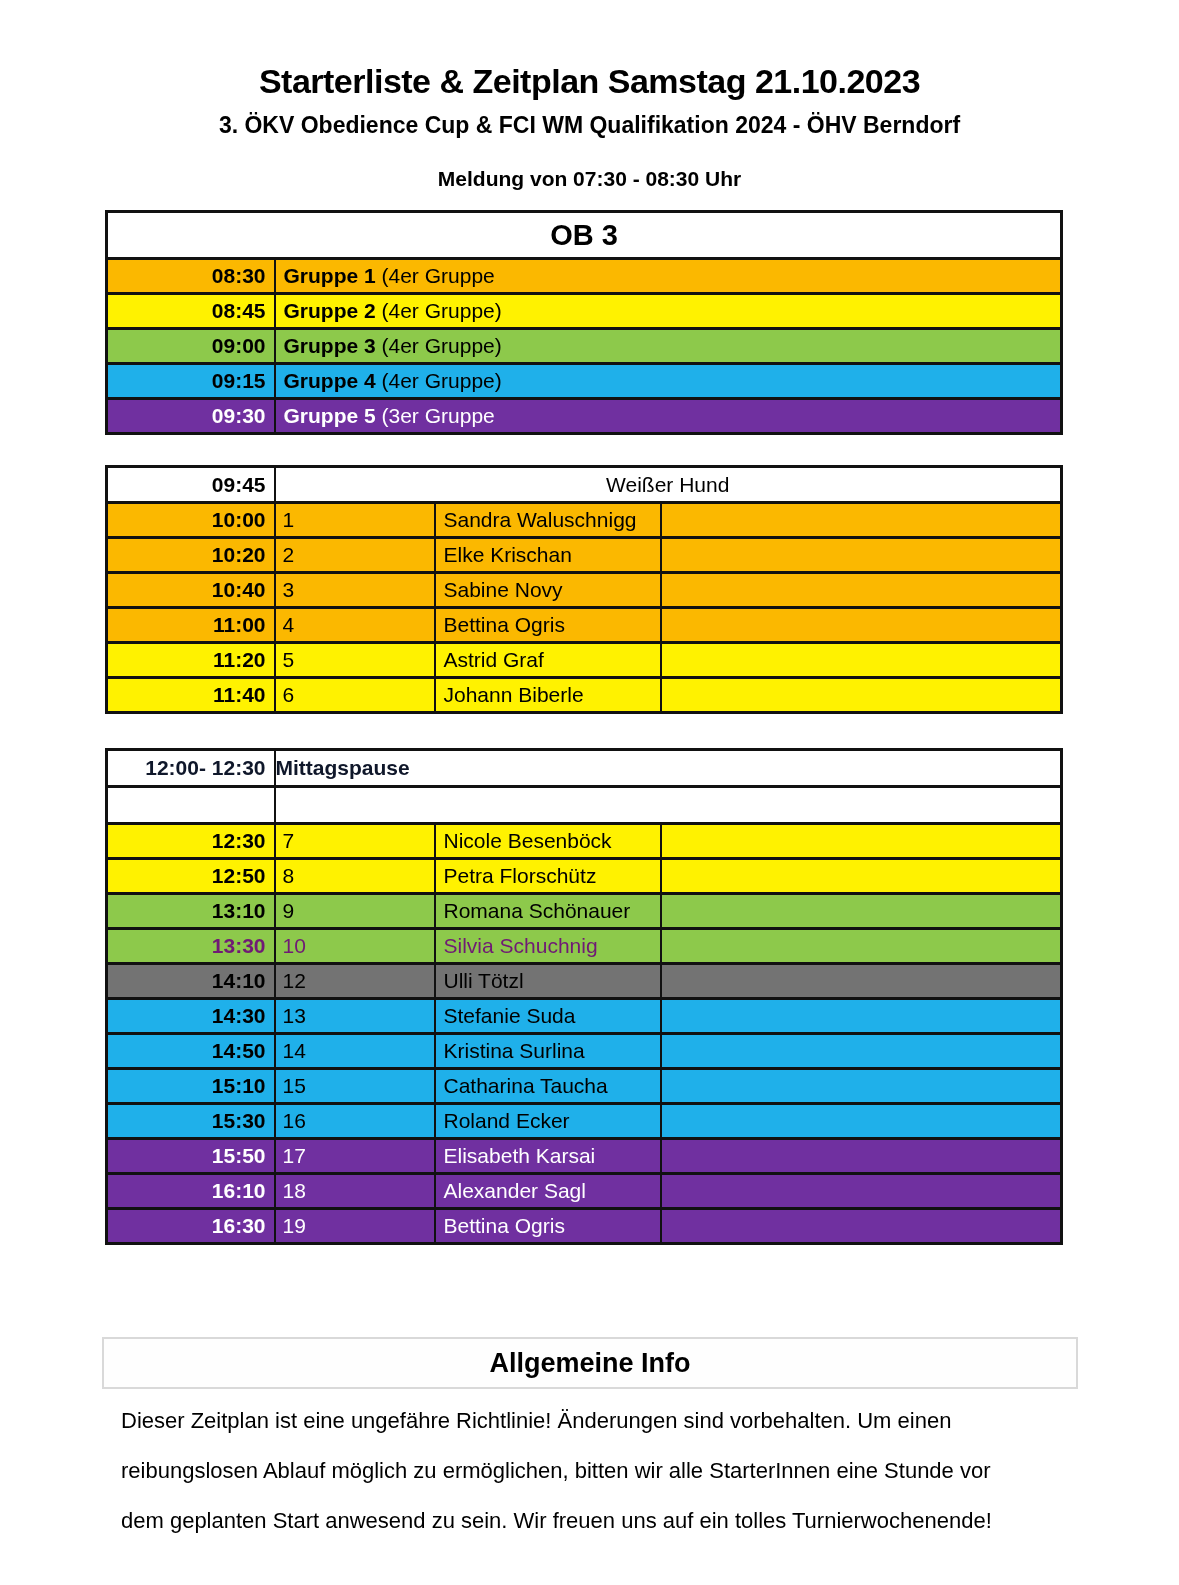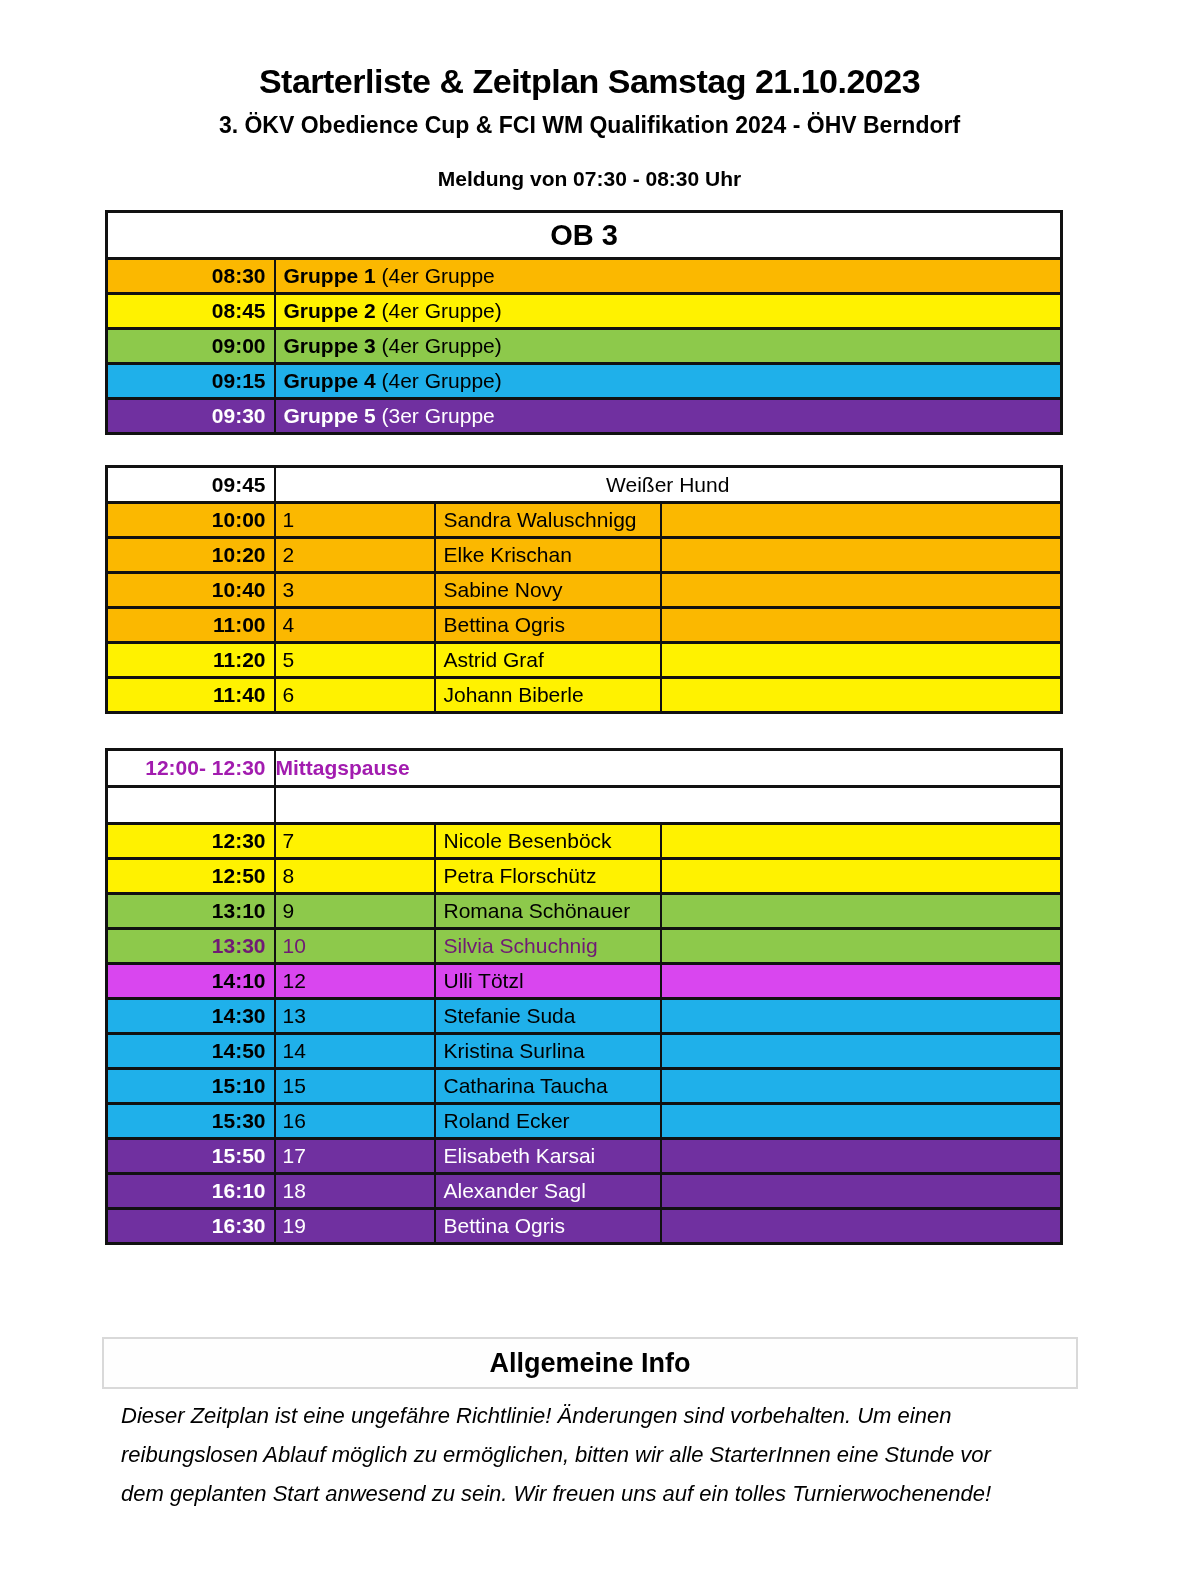--- a/index.html
+++ b/index.html
@@ -48,21 +48,21 @@
   .banner-label-left { font-weight:700; padding-left:0; font-size:22px; }
   .info-box {
     position:absolute; left:102px; top:1337px; width:972px; height:48px;
     border:2px solid #d9d9d9; background:#fefefe;
   }
   .info-heading {
     width:100%; text-align:center; font-size:27px; font-weight:700; line-height:48px;
   }
   .info-text {
     position:absolute; left:121px; top:1396px; width:990px;
-    font-size:22px; line-height:39px; white-space:pre-line;font-style:italic;
+    font-size:22px; line-height:50px; white-space:pre-line;
   }
 </style>
 </head>
 <body>
 
 <div class="page">
 
   <div class="doc-title">Starterliste &amp; Zeitplan Samstag 21.10.2023</div>
   <div class="doc-subtitle">3. ÖKV Obedience Cup &amp; FCI WM Qualifikation 2024 - ÖHV Berndorf</div>
   <div class="doc-meldung">Meldung von 07:30 - 08:30 Uhr</div>
@@ -153,21 +153,21 @@
   </table>
 
   <table class="sched" id="tbl-afternoon">
     <colgroup>
         <col style="width:168px">
         <col style="width:160px">
         <col style="width:226px">
         <col style="width:401px">
       </colgroup>
     <tbody>
-        <tr class="row-banner" style="background-color: rgb(255, 255, 255); color: #a21caf; margin-left: 37px;">
+        <tr class="row-banner" style="background-color: rgb(255, 255, 255); color: #0f172a; margin-left: 37px;">
           <td class="t-time banner-time">12:00- 12:30</td>
           <td class="banner-label-left" colspan="3">Mittagspause</td>
         </tr>
         <tr class="row-spacer" style="background-color: rgb(255, 255, 255); color: rgb(0, 0, 0);">
           <td class="t-time"></td>
           <td colspan="3"></td>
         </tr>
         <tr class="row-starter" style="background-color: rgb(255, 242, 0); color: rgb(0, 0, 0);">
           <td class="t-time">12:30</td>
           <td class="t-num">7</td>
@@ -185,21 +185,21 @@
           <td class="t-num">9</td>
           <td class="t-name">Romana Schönauer</td>
           <td></td>
         </tr>
         <tr class="row-starter" style="background-color: rgb(141, 201, 75); color: #701a75; margin-left: 39px;">
           <td class="t-time">13:30</td>
           <td class="t-num">10</td>
           <td class="t-name">Silvia Schuchnig</td>
           <td></td>
         </tr>
-        <tr class="row-starter" style="background-color: #d946ef; color: rgb(0, 0, 0);">
+        <tr class="row-starter" style="background-color: #737373; color: rgb(0, 0, 0);">
           <td class="t-time">14:10</td>
           <td class="t-num">12</td>
           <td class="t-name">Ulli Tötzl</td>
           <td></td>
         </tr>
         <tr class="row-starter" style="background-color: rgb(31, 176, 234); color: rgb(0, 0, 0);">
           <td class="t-time">14:30</td>
           <td class="t-num">13</td>
           <td class="t-name">Stefanie Suda</td>
           <td></td>

